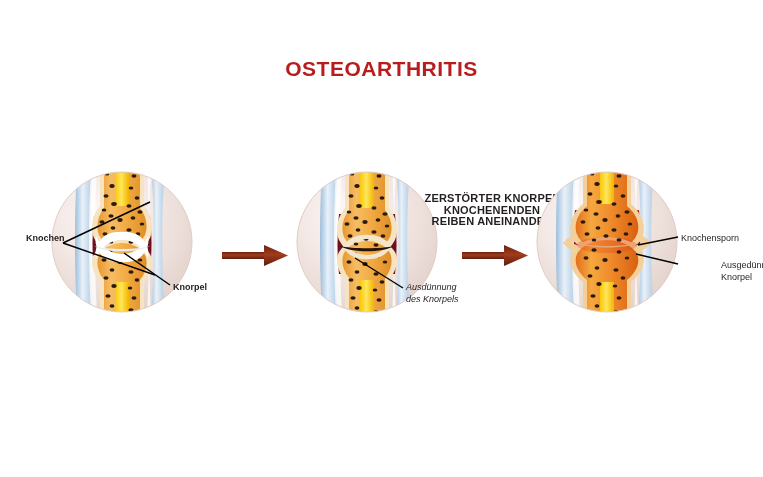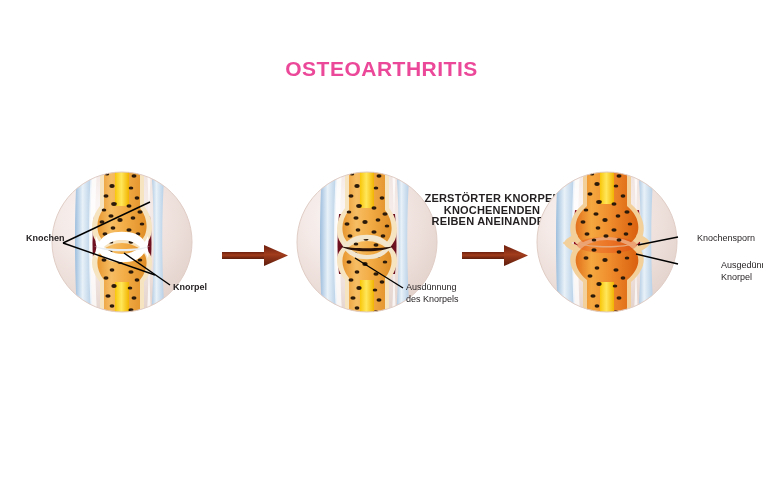--- a/index.html
+++ b/index.html
@@ -1,21 +1,21 @@
 <!DOCTYPE html>
 <html><head>
 <meta charset="utf-8">
 <style>
   html,body{margin:0;padding:0;background:#fff;}
   body{width:763px;height:477px;position:relative;overflow:hidden;
        font-family:"Liberation Sans", sans-serif;color:#1a1a1a;}
   .stage{position:absolute;inset:0;}
 
   .title{position:absolute;left:0;right:0;top:57px;text-align:center;
-         font-size:21px;font-weight:bold;letter-spacing:.5px;color:#ec4899;}
+         font-size:21px;font-weight:bold;letter-spacing:.5px;color:#b91c1c;}
 
   .panel{position:absolute;width:176px;height:176px;}
   #panel1{left:34px;top:154px;}
   #panel2{left:279px;top:154px;}
   #panel3{left:519px;top:154px;}
 
   .reflection{position:absolute;width:176px;height:120px;overflow:hidden;pointer-events:none;}
   #refl1{left:34px;top:330px;}
   #refl2{left:279px;top:330px;}
   #refl3{left:519px;top:330px;}
@@ -26,22 +26,22 @@
 
   .cap{position:absolute;font-size:11px;font-weight:bold;line-height:11.5px;
        letter-spacing:.2px;color:#231f20;text-align:center;}
   #cap1{left:196px;top:208px;width:92px;}
   #cap2{left:424px;top:193px;width:136px;}
 
   .lbl{position:absolute;font-size:9px;line-height:12px;color:#231f20;
        white-space:pre-line;}
   #lblKnochen{left:14px;top:232px;font-weight:bold;padding-left:12px;}
   #lblKnorpel{left:173px;top:281px;font-weight:bold;}
-  #lblAusd{left:406px;top:281px;}
-  #lblSporn{left:681px;top:232px;margin-left:16px;}
+  #lblAusd{left:406px;top:281px;font-style:italic;}
+  #lblSporn{left:681px;top:232px;}
   #lblAusged{left:721px;top:259px;}
 
   .leaders{position:absolute;inset:0;pointer-events:none;}
 </style>
 </head>
 <body>
 
 <div class="stage">
 
   <div class="title">OSTEOARTHRITIS</div>

